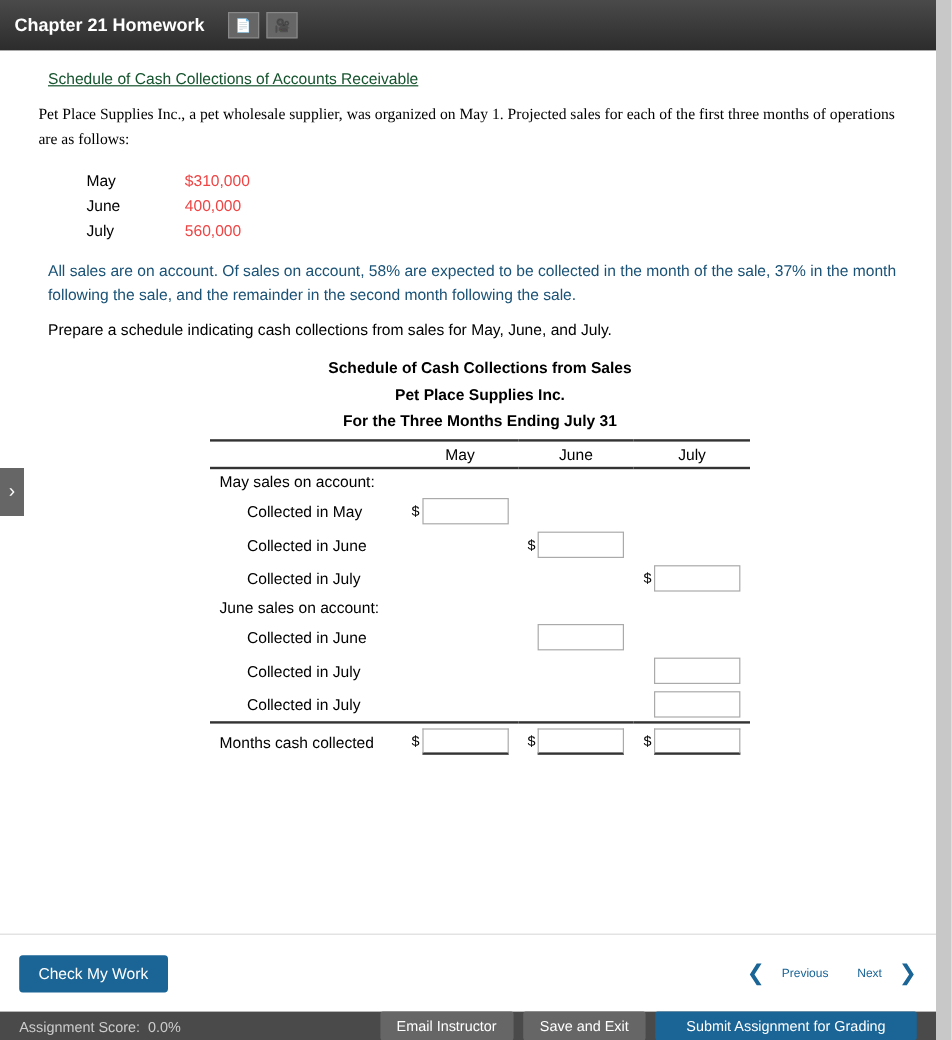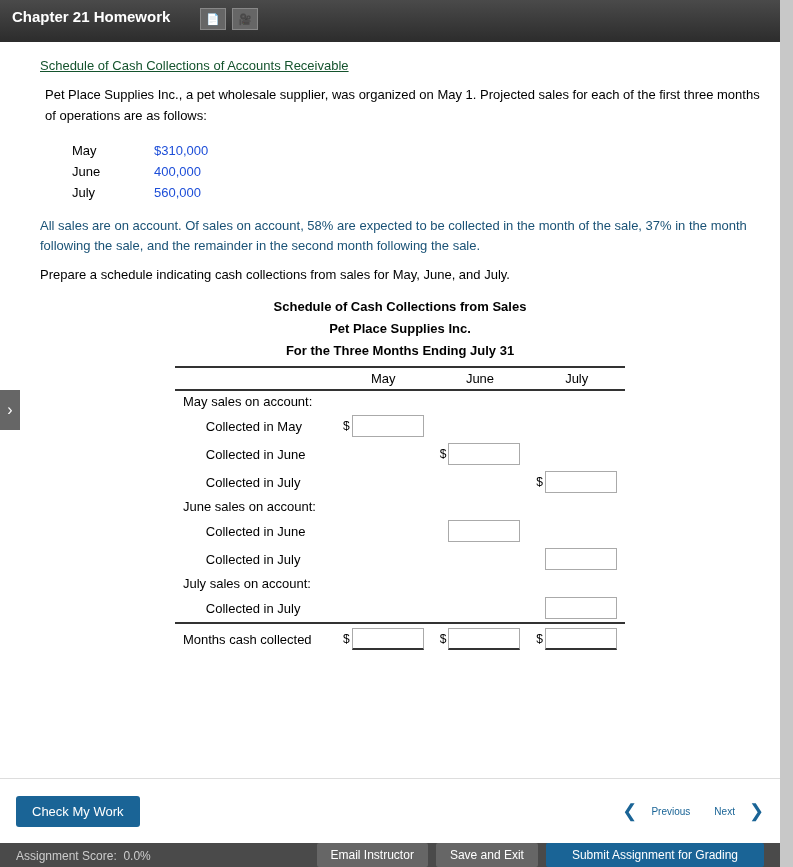--- a/index.html
+++ b/index.html
@@ -22,22 +22,22 @@
       display: flex;
       flex-direction: column;
     }
     .header {
       background: linear-gradient(to bottom, #4a4a4a, #2c2c2c);
       color: #fff;
       padding: 8px 12px;
       font-size: 15px;
       font-weight: bold;
       display: flex;
-      align-items: flex-start;
-      gap: 20px;
+      align-items: center;
+      gap: 10px;
       height: 42px;
       flex-shrink: 0;
     }
     .header-icons {
       display: flex;
       gap: 6px;
       margin-left: 10px;
     }
     .header-icon-btn {
       background: #666;
@@ -91,21 +91,21 @@
     }
     .sales-table tr td {
       padding: 2px 40px 2px 0;
       font-size: 13px;
     }
     .sales-table tr td:first-child {
       color: #000;
       width: 80px;
     }
     .sales-table tr td:last-child {
-      color: #1d4ed8;
+      color: #ef4444;
     }
     .note-text {
       color: #1a5276;
       font-size: 13px;
       line-height: 1.6;
       margin-bottom: 10px;
     }
     .instruction-text {
       color: #000;
       font-size: 13px;
@@ -261,21 +261,21 @@
         <span>🎥</span>
       </div>
     </div>
   </div>
 
   <div class="content-area" style="padding-left: 30px;">
     <div class="side-arrow">›</div>
 
     <p class="subtitle" style="margin-left:10px;">Schedule of Cash Collections of Accounts Receivable</p>
 
-    <p class="description" style="margin-left:15px; margin-top:8px;">Pet Place Supplies Inc., a pet wholesale supplier, was organized on May 1. Projected sales for each of the first three months of operations are as follows:</p>
+    <p class="description" style="margin-left:2px; margin-top:8px;font-family:Liberation Serif, serif;">Pet Place Supplies Inc., a pet wholesale supplier, was organized on May 1. Projected sales for each of the first three months of operations are as follows:</p>
 
     <table class="sales-table" style="margin-left:40px;">
       <tbody>
           <tr>
         <td>May</td>
         <td>$310,000</td>
       </tr>
       <tr>
         <td>June</td>
         <td>400,000</td>
@@ -369,26 +369,20 @@
             <td class="row-label-indent">&nbsp;&nbsp;&nbsp;Collected in July</td>
             <td></td>
             <td></td>
             <td class="input-cell">
               <div class="input-wrapper">
                 <input type="text" value="" style="">
               </div>
             </td>
           </tr>
 
-          <tr>
-            <td class="section-label">July sales on account:</td>
-            <td></td>
-              <td></td>
-              <td></td>
-          </tr>
           <tr>
             <td class="row-label-indent">&nbsp;&nbsp;&nbsp;Collected in July</td>
             <td></td>
             <td></td>
             <td class="input-cell">
               <div class="input-wrapper">
                 <input type="text" value="" style="">
               </div>
             </td>
           </tr>

